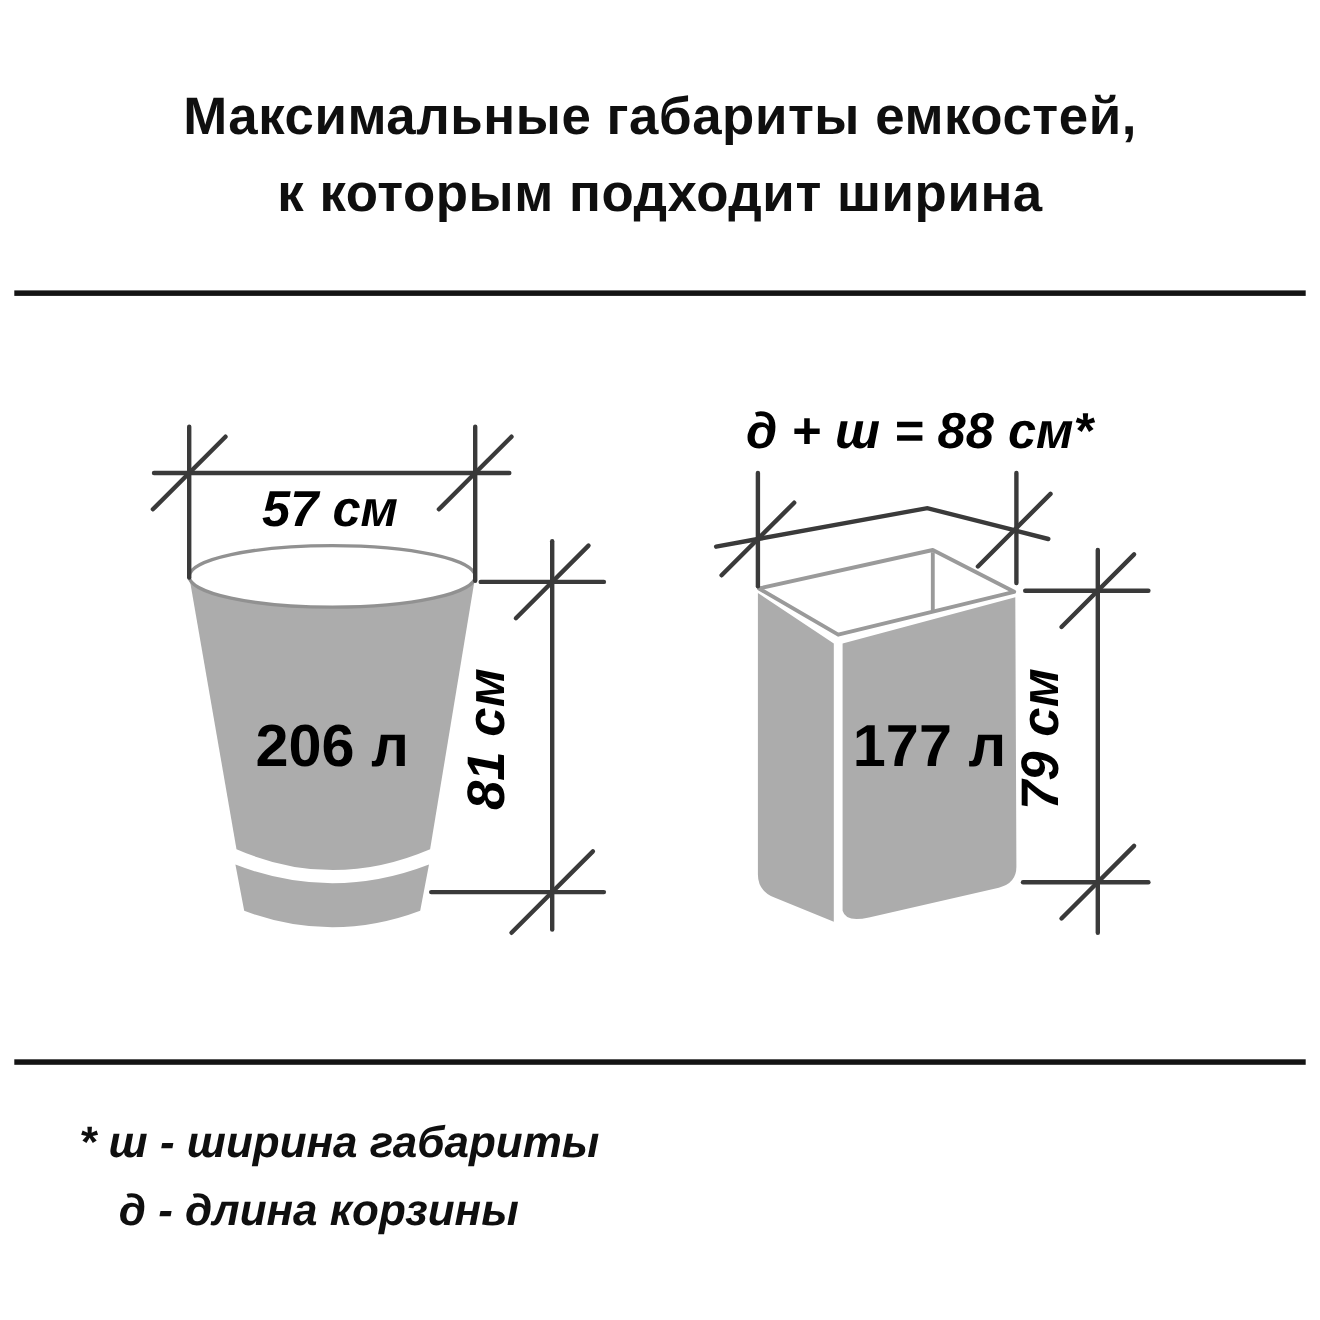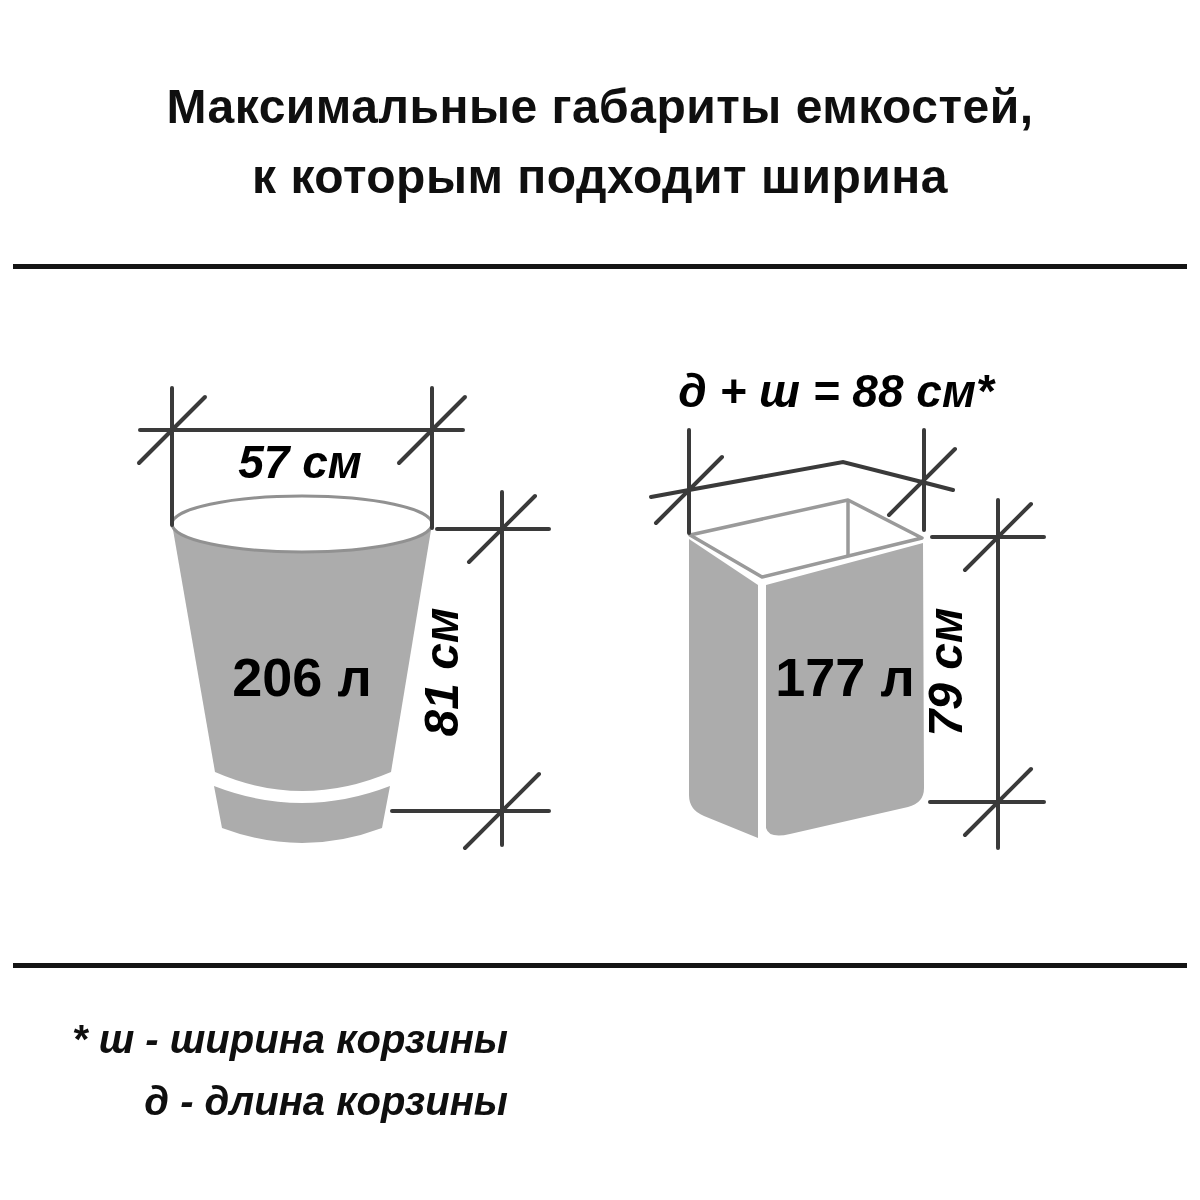--- a/index.html
+++ b/index.html
@@ -47,21 +47,21 @@
   .footnote {
     position: absolute;
     top: 1008px;
     left: 72px;
     font-size: 40px;
     line-height: 62px;
     font-weight: bold;
     font-style: italic;
     color: #0f0f0f;
   }
-  .footnote .line2 { padding-left: 36px; text-align: right; }
+  .footnote .line2 { padding-left: 36px; }
   svg text {
     font-family: "Liberation Sans", sans-serif;
     fill: #000000;
   }
   .dim-label {
     font-size: 46px;
     font-weight: bold;
     font-style: italic;
   }
   .dim-label-vert {
@@ -146,17 +146,17 @@
       <path d="M 965,570 L 1031,504"></path>
       <path d="M 965,835 L 1031,769"></path>
     </g>
     <text x="962" y="672" text-anchor="middle" class="dim-label-vert" transform="rotate(-90 962 672)">79 см</text>
 
   </svg>
 
   <div class="divider bottom"></div>
 
   <div class="footnote">
-    <div class="line1">* ш - ширина корзины</div>
+    <div class="line1">* ш - ширина габариты</div>
     <div class="line2">д  - длина корзины</div>
   </div>
 
 </div>
 
 </body></html>

